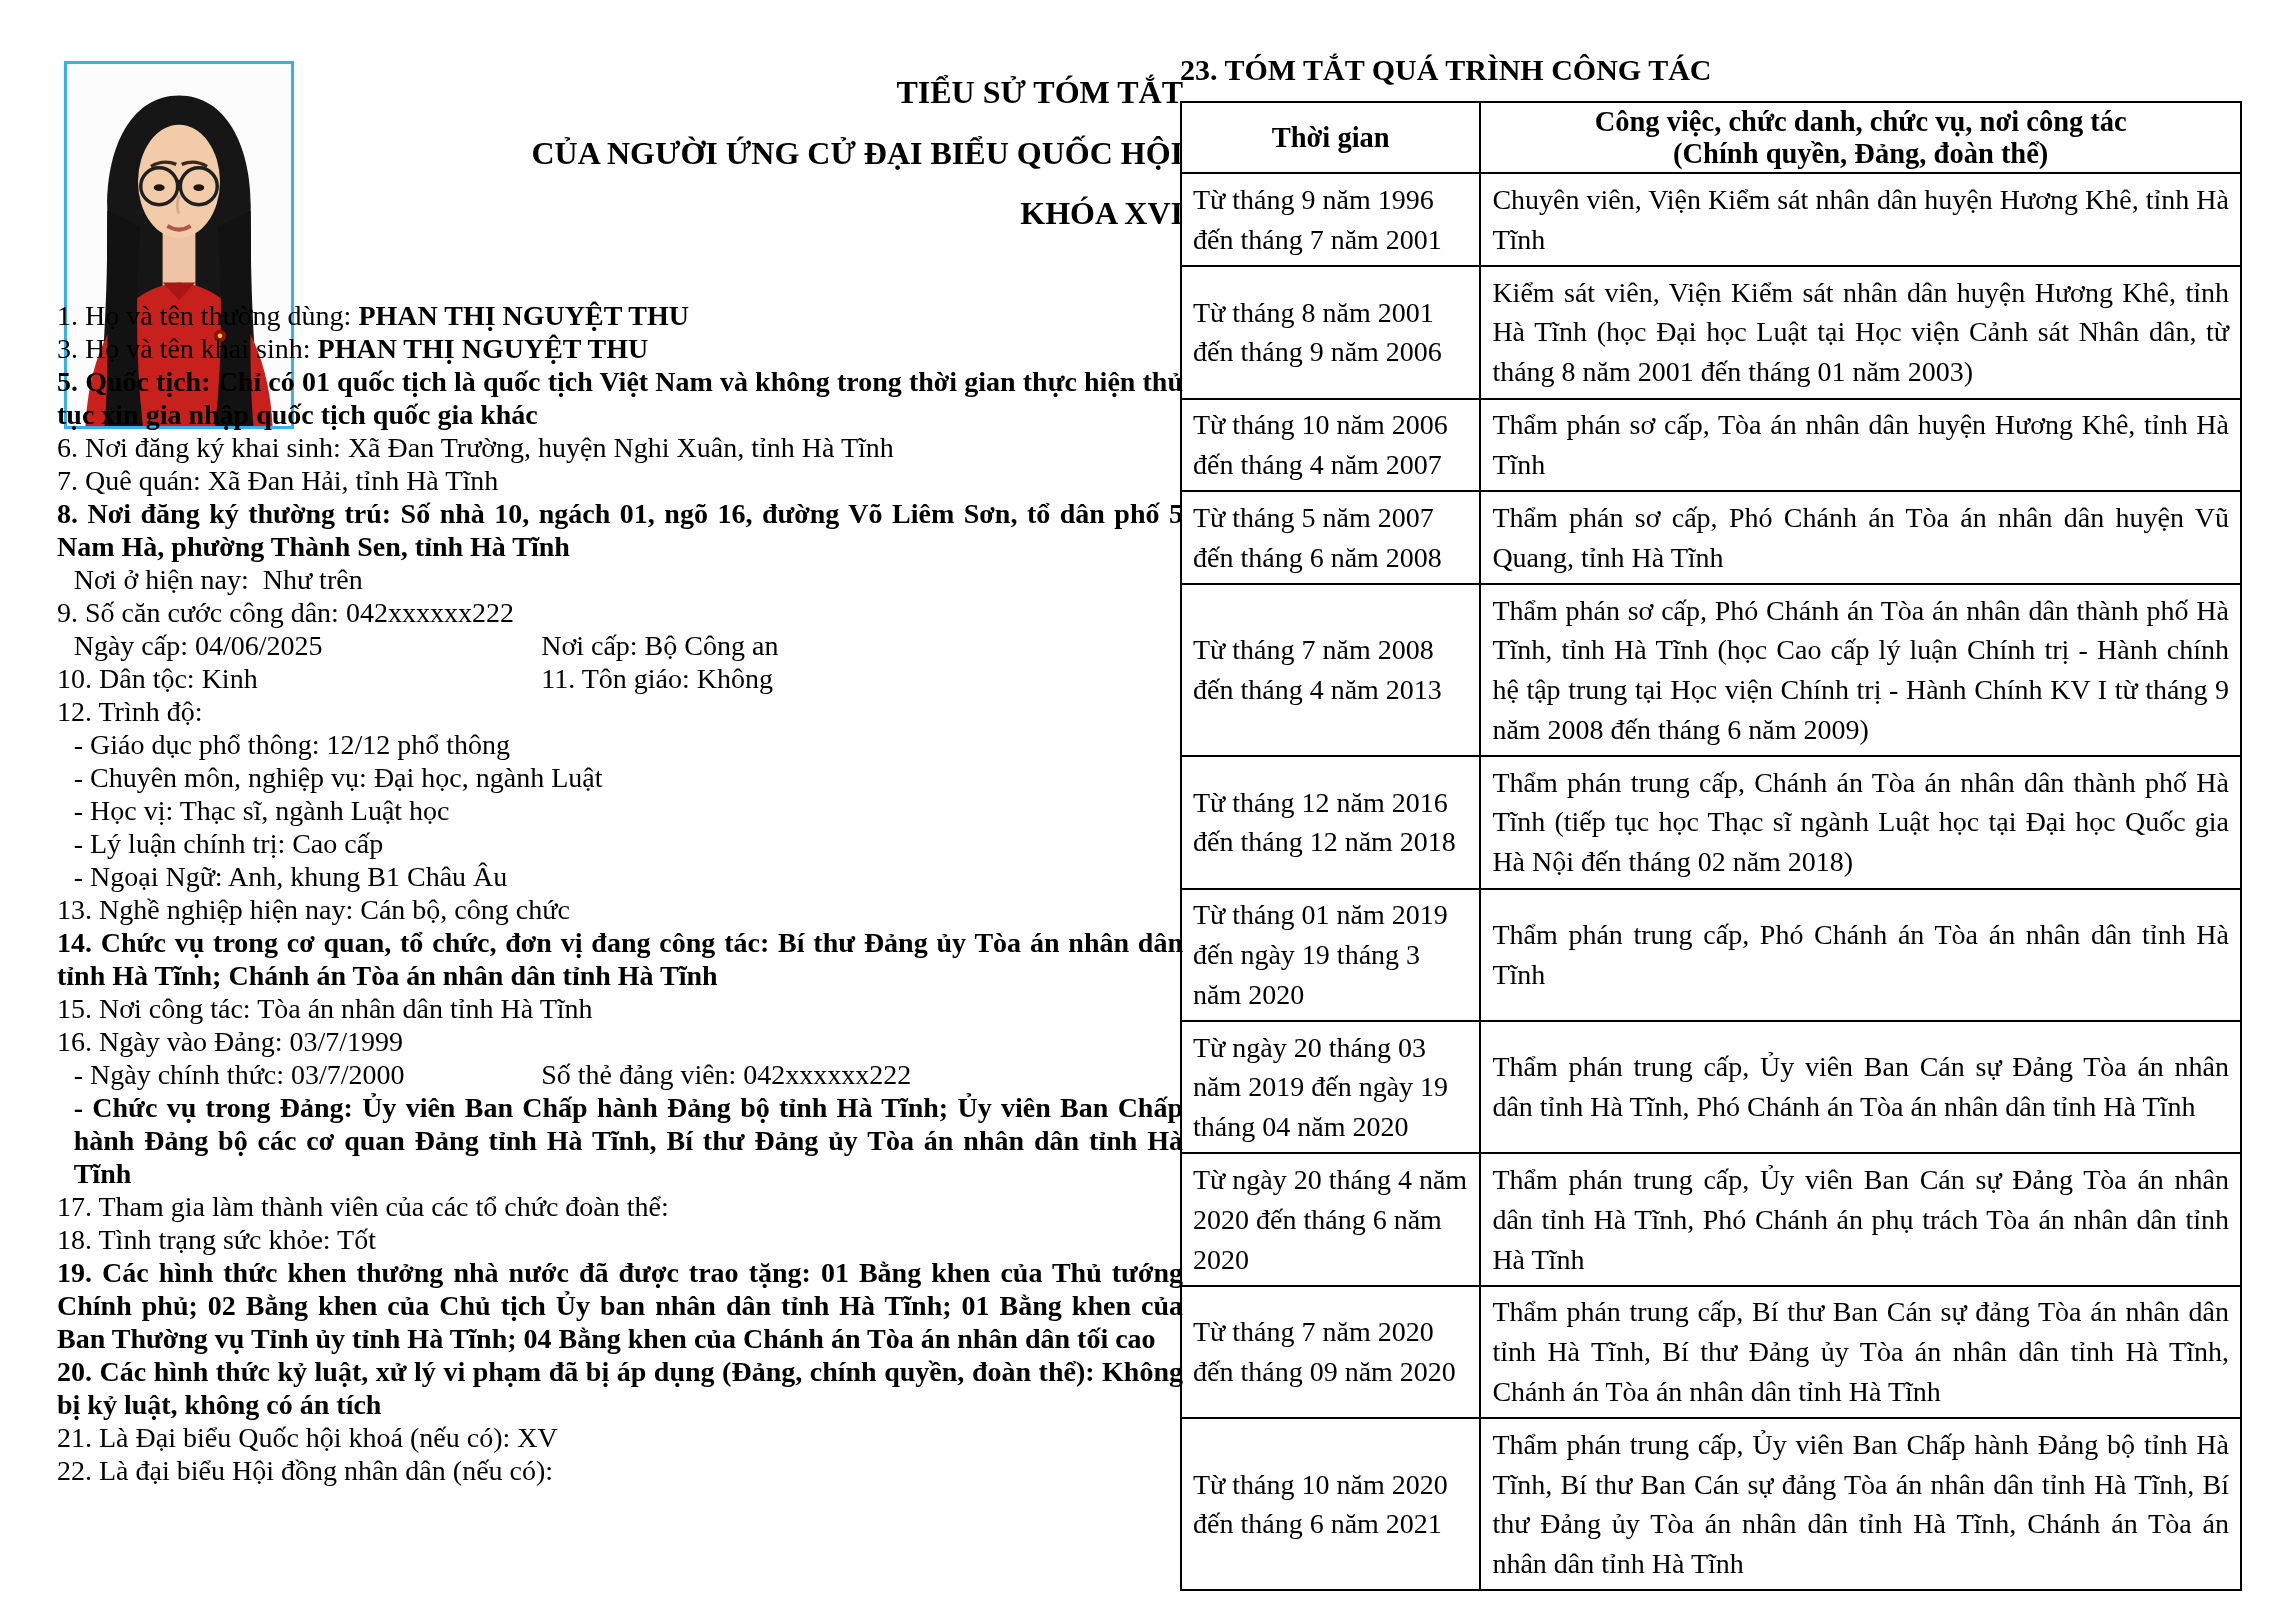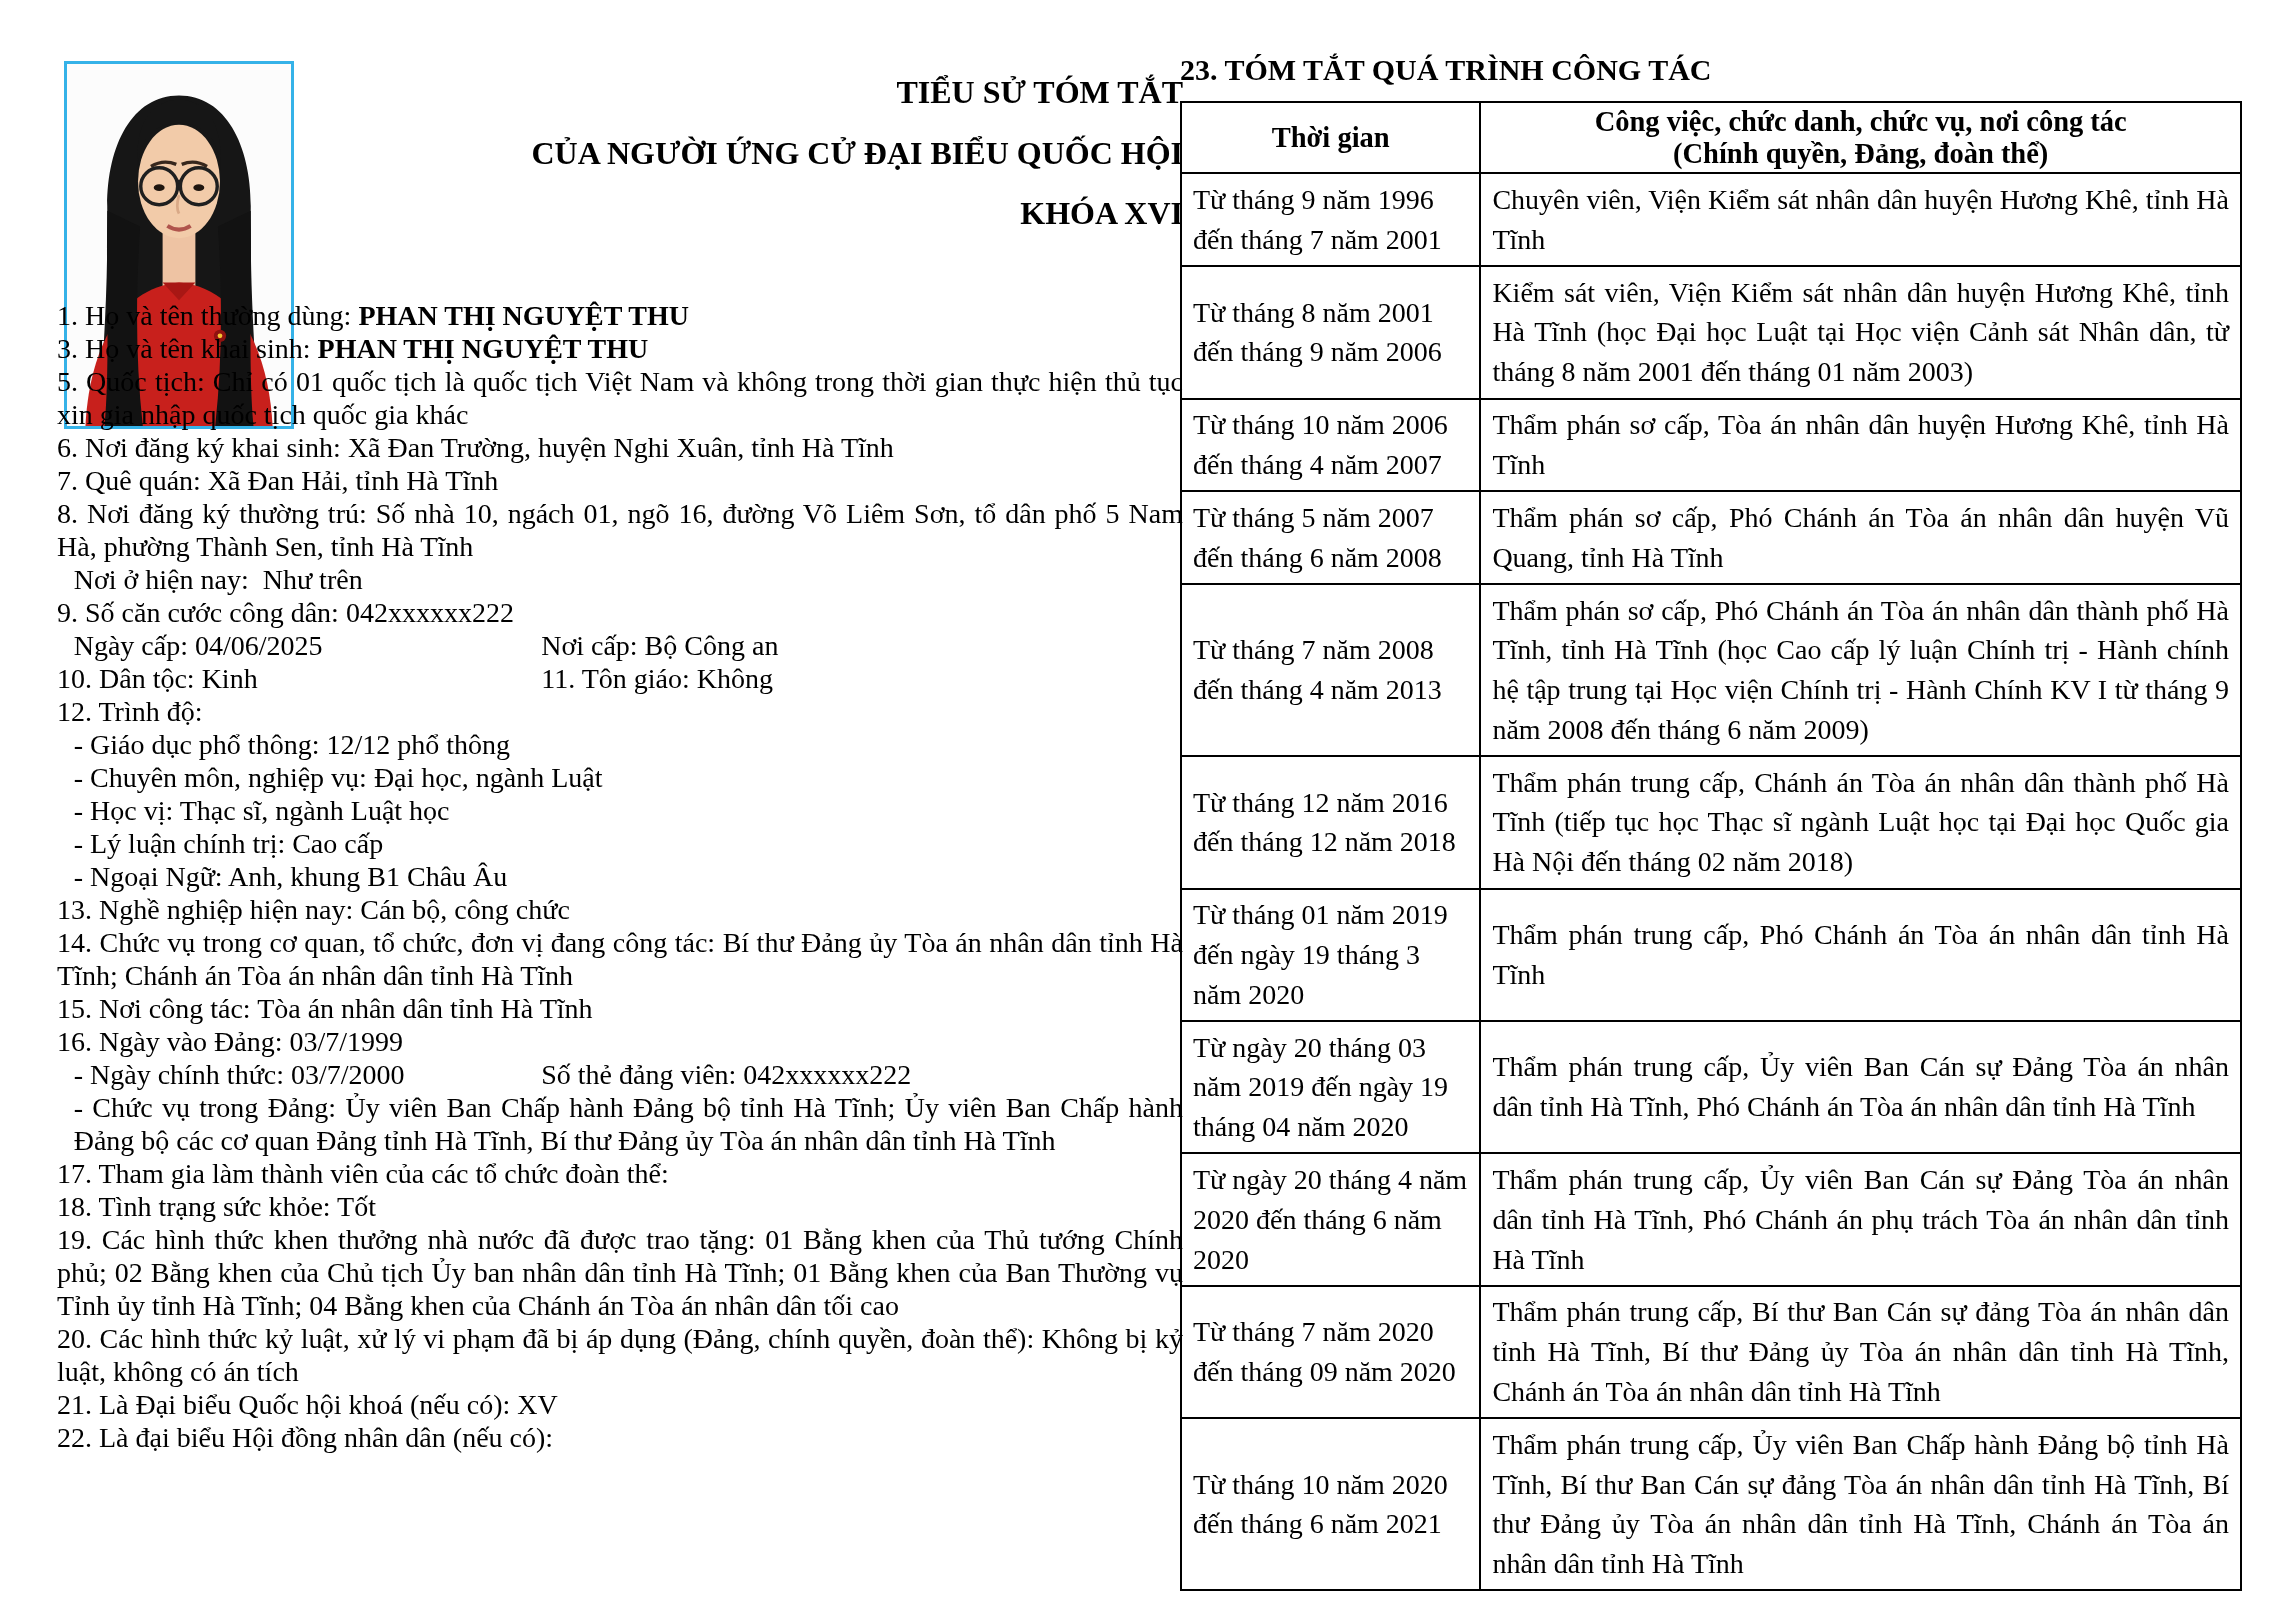--- a/index.html
+++ b/index.html
@@ -16,21 +16,21 @@
     border:3.5px solid #35b2e8;box-sizing:border-box;background:#fff;overflow:hidden;
   }
   .photo-frame svg{display:block;width:100%;height:100%;}
 
   .doc-title{padding-top:75px;text-align:right;font-weight:bold;font-size:32px;}
   .doc-title .t-line{margin-bottom:26px;line-height:1.08;}
 
   .info-list{margin-top:68px;}
   .info-line{position:relative;line-height:33px;}
   .info-line.ind{padding-left:16.7px;}
-  .info-line.just{text-align:justify;}
+  .info-line.just{text-align:justify;font-weight:bold;}
   .info-line .b{font-weight:bold;}
   .info-line .c2{position:absolute;left:43%;white-space:nowrap;}
 
   .career-heading{margin-top:53px;margin-bottom:14px;text-align:left;font-weight:bold;font-size:30px;}
 
   table.career{width:100%;border-collapse:collapse;table-layout:fixed;}
   table.career th,table.career td{border:2.1px solid #000;vertical-align:middle;}
   table.career th{font-weight:bold;text-align:center;padding:2.8px 5.6px;line-height:1.12;font-size:28.5px;}
   th.col-period{width:27%;}
   td.time{padding:5.6px 5.6px 5.6px 11px;line-height:1.42;}

